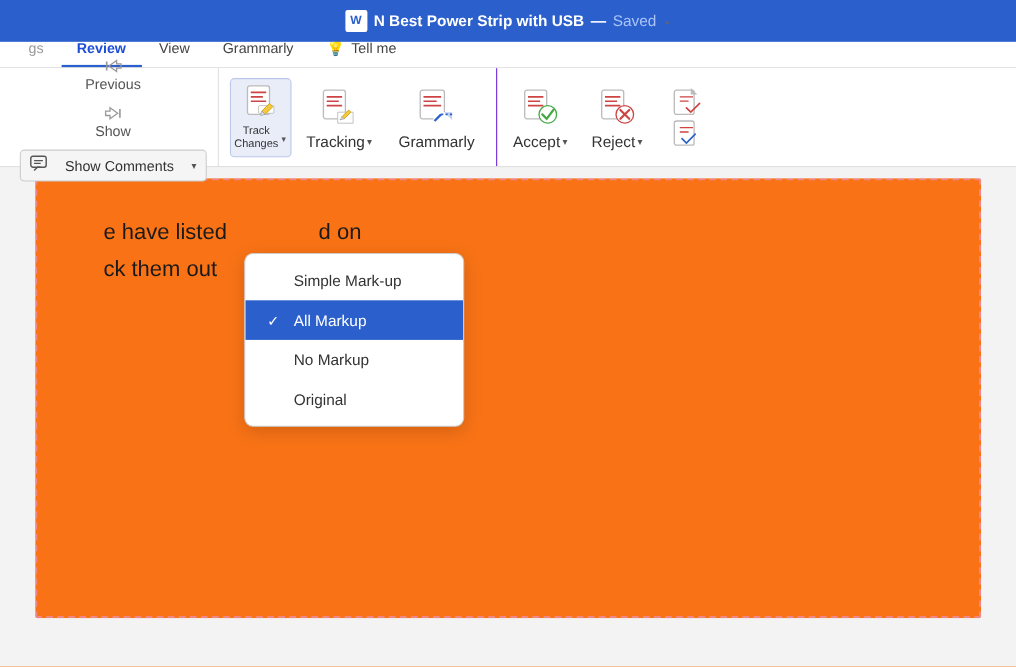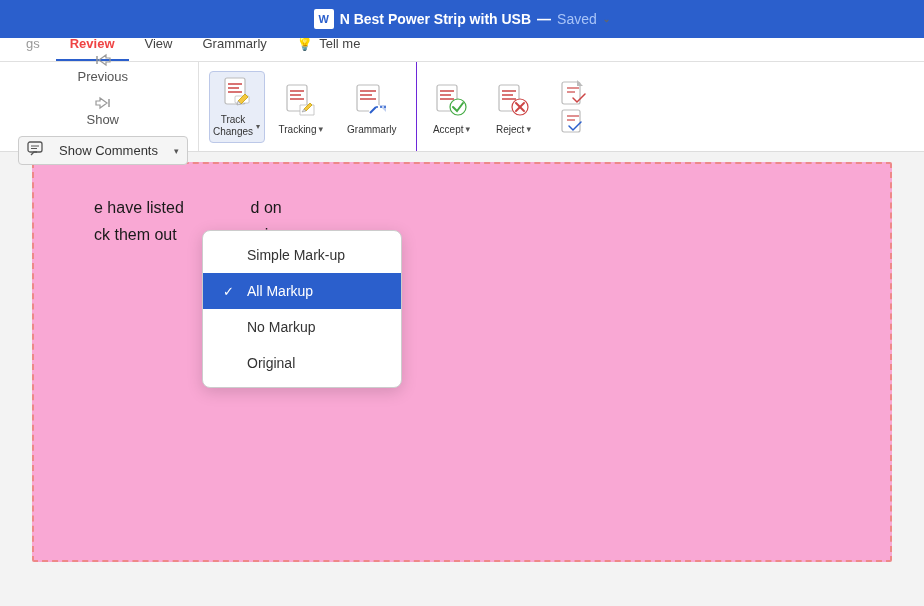--- a/index.html
+++ b/index.html
@@ -61,21 +61,21 @@
     }
     .tab-item {
       padding: 8px 14px;
       font-size: 13px;
       color: #444;
       cursor: pointer;
       border-bottom: 2px solid transparent;
       user-select: none;
     }
     .tab-item.active {
-      color: #ef4444;
+      color: #1d4ed8;
       font-weight: 600;
       border-bottom: 2px solid #2b5fcc;
     }
     .tab-item.muted {
       color: #999;
     }
 
     
     .ribbon-content {
       background: white;
@@ -145,21 +145,21 @@
       align-items: center;
       justify-content: center;
       padding: 4px 10px;
       cursor: pointer;
       border-radius: 4px;
       gap: 4px;
       min-width: 60px;
       height: 72px;
     }
     .ribbon-btn-label {
-      font-size: 10px;
+      font-size: 14px;
       color: #333;
       text-align: center;
     }
     .ribbon-btn-icon {
       width: 36px;
       height: 40px;
       display: flex;
       align-items: center;
       justify-content: center;
       position: relative;
@@ -182,36 +182,36 @@
     .doc-wrapper {
       background: #f3f3f3;
       flex: 1;
       display: flex;
       padding: 10px 0;
       overflow: hidden;
       height: 420px;
     }
 
     .doc-page {
-      background: #f9a8d4;
+      background: #f97316;
       margin: 0 auto;
       width: 860px;
       padding: 30px 60px;
-      font-size: 16px;
+      font-size: 20px;
       color: #1a1a1a;
       line-height: 1.7;
       border: 2px dashed #e88;
       border-radius: 2px;
     }
 
     
     .dropdown-menu {
       position: absolute;
       top: 230px;
-      left: 202px;
+      left: 222px;
       background: white;
       border: 1px solid #ccc;
       border-radius: 8px;
       box-shadow: 0 4px 16px rgba(0,0,0,0.15);
       width: 200px;
       z-index: 100;
       overflow: hidden;
       padding: 6px 0;
     }
     .dropdown-item {

